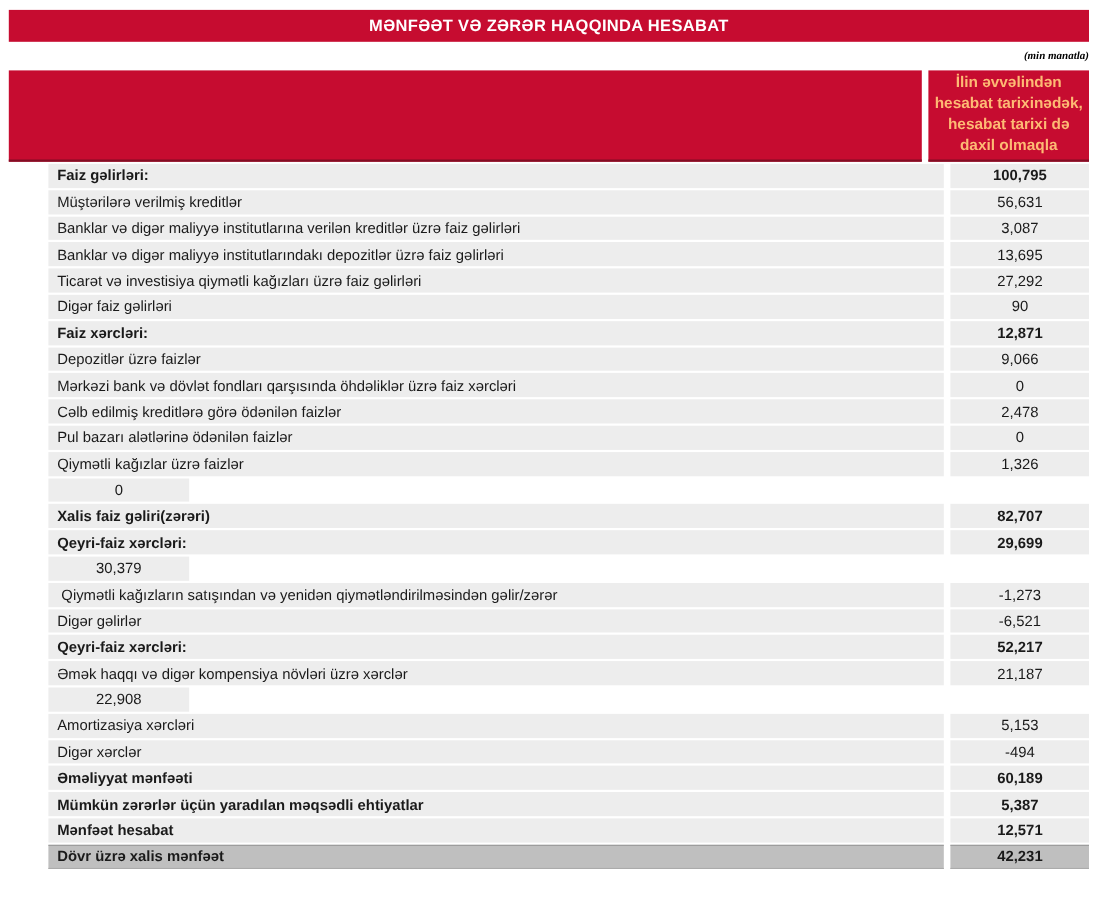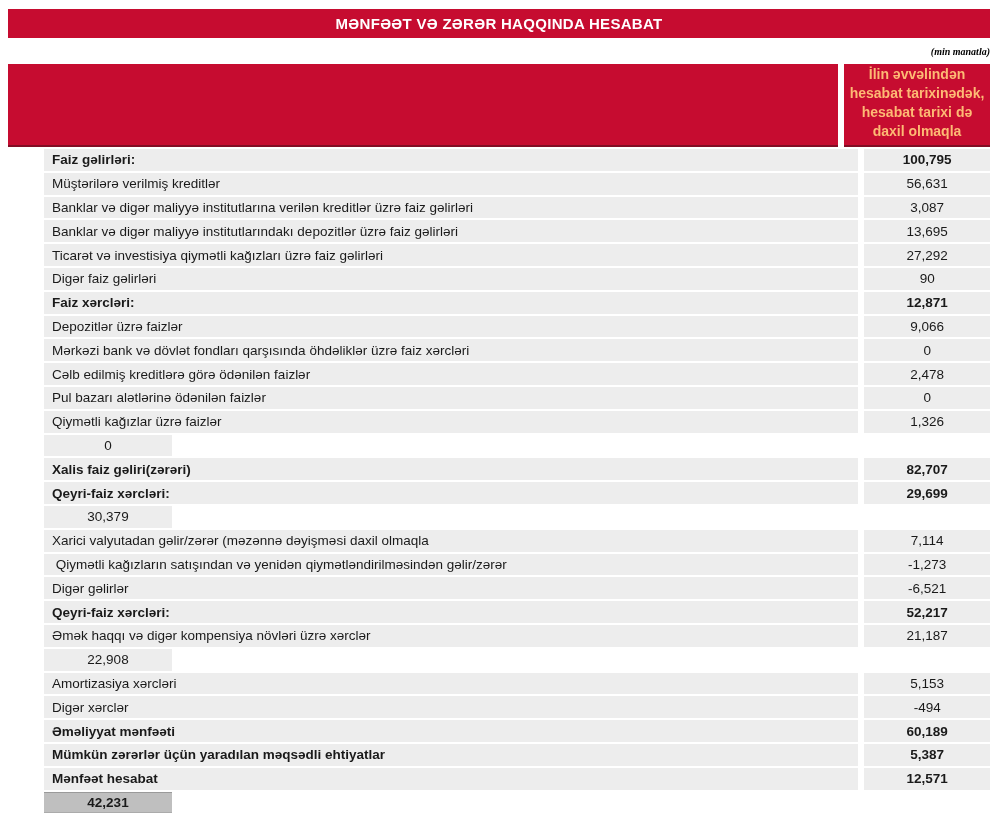--- a/index.html
+++ b/index.html
@@ -156,24 +156,20 @@
           <div class="cell value">82,707</div>
         </div>
         <div class="row bold">
           <div class="cell label">Qeyri-faiz xərcləri:</div>
           <div class="cell value">29,699</div>
         </div>
         <div class="row">
           <div class="cell value">30,379</div>
         </div>
         <div class="row">
-          <div class="cell label">Xarici valyutadan gəlir/zərər (məzənnə dəyişməsi daxil olmaqla</div>
-          <div class="cell value">7,114</div>
-        </div>
-        <div class="row">
           <div class="cell label"> Qiymətli kağızların satışından və yenidən qiymətləndirilməsindən gəlir/zərər</div>
           <div class="cell value">-1,273</div>
         </div>
         <div class="row">
           <div class="cell label">Digər gəlirlər</div>
           <div class="cell value">-6,521</div>
         </div>
         <div class="row bold">
           <div class="cell label">Qeyri-faiz xərcləri:</div>
           <div class="cell value">52,217</div>
@@ -199,18 +195,19 @@
         </div>
         <div class="row bold">
           <div class="cell label">Mümkün zərərlər üçün yaradılan məqsədli ehtiyatlar</div>
           <div class="cell value">5,387</div>
         </div>
         <div class="row bold">
           <div class="cell label">Mənfəət hesabat</div>
           <div class="cell value">12,571</div>
         </div>
         <div class="row bold highlight">
+          <div class="cell label">Dövr üzrə xalis mənfəət</div>
           <div class="cell value">42,231</div>
         </div>
       </div>
   </div>
 
 </div>
 
 </body></html>

